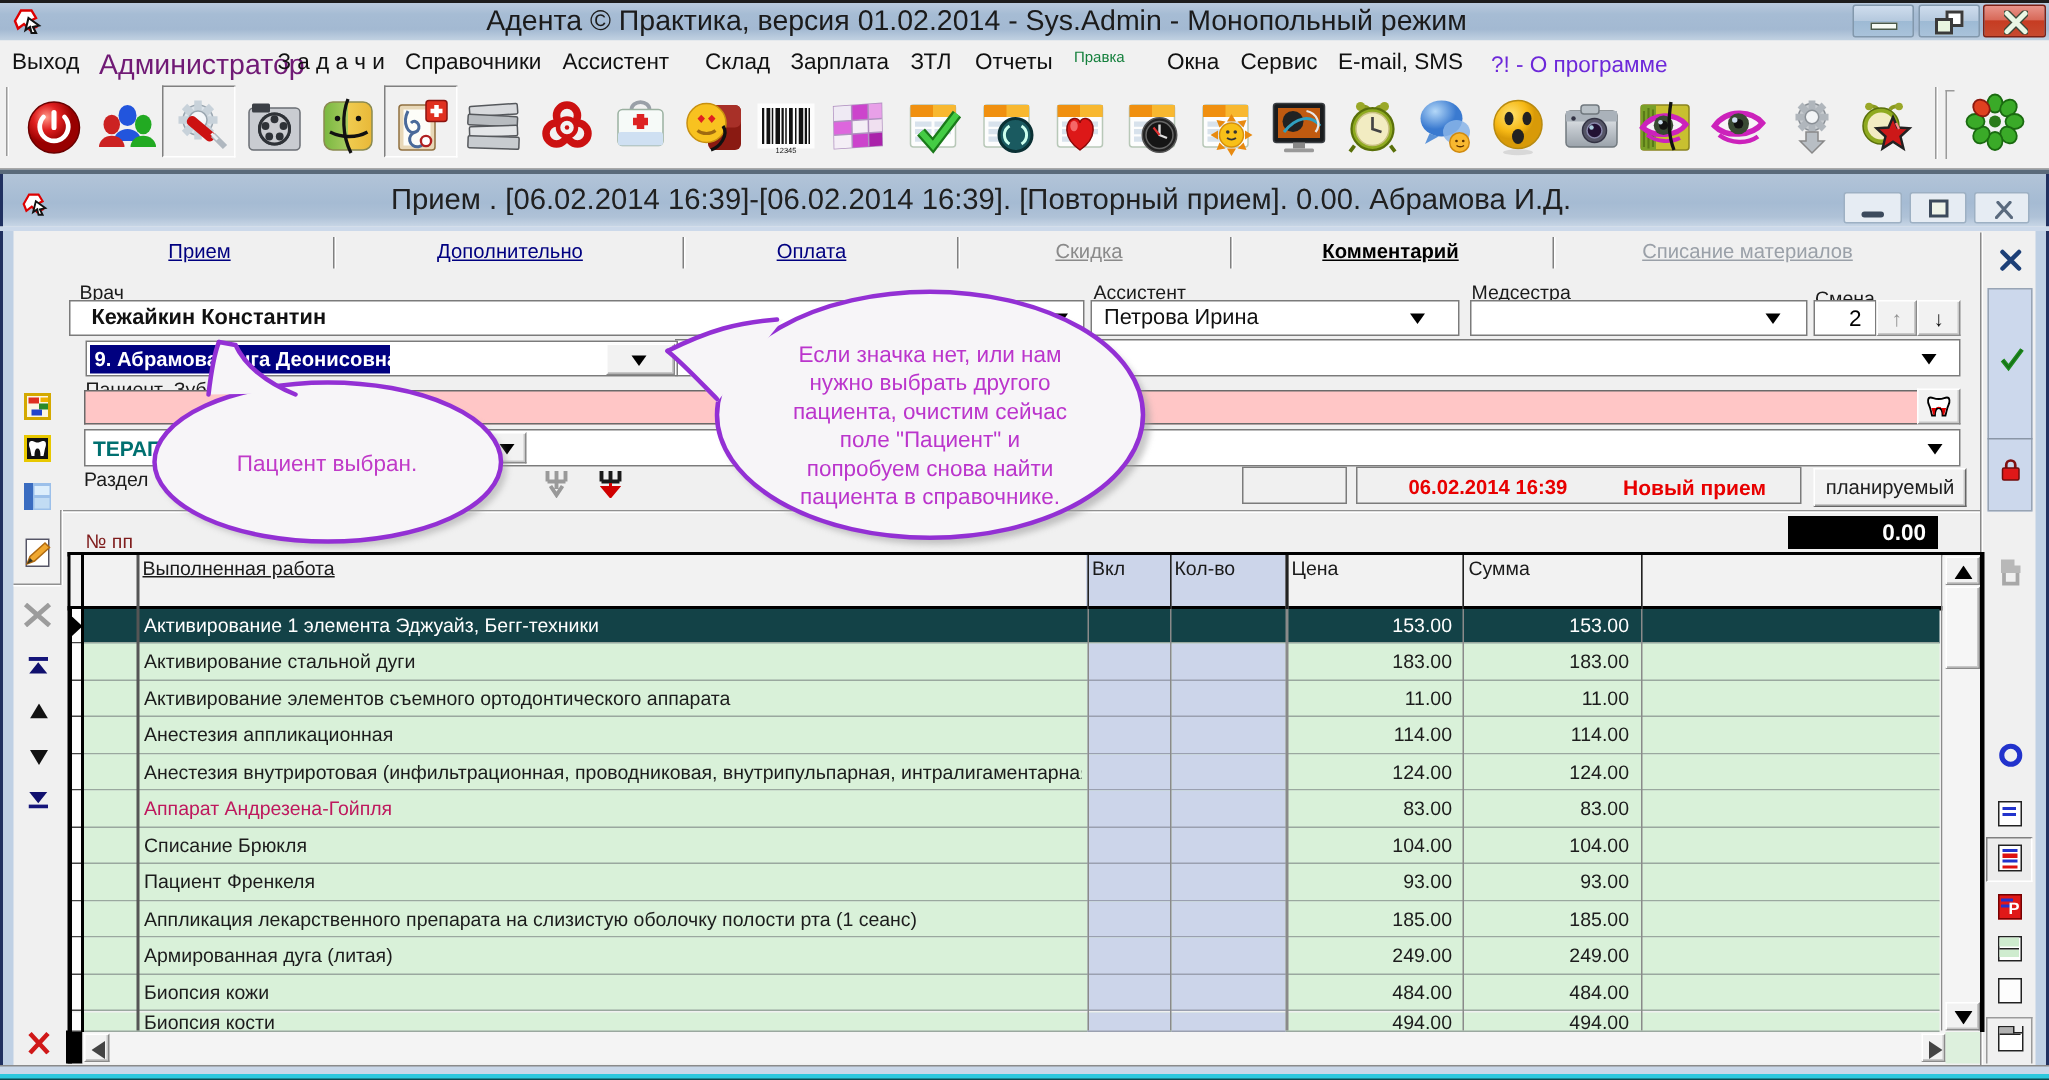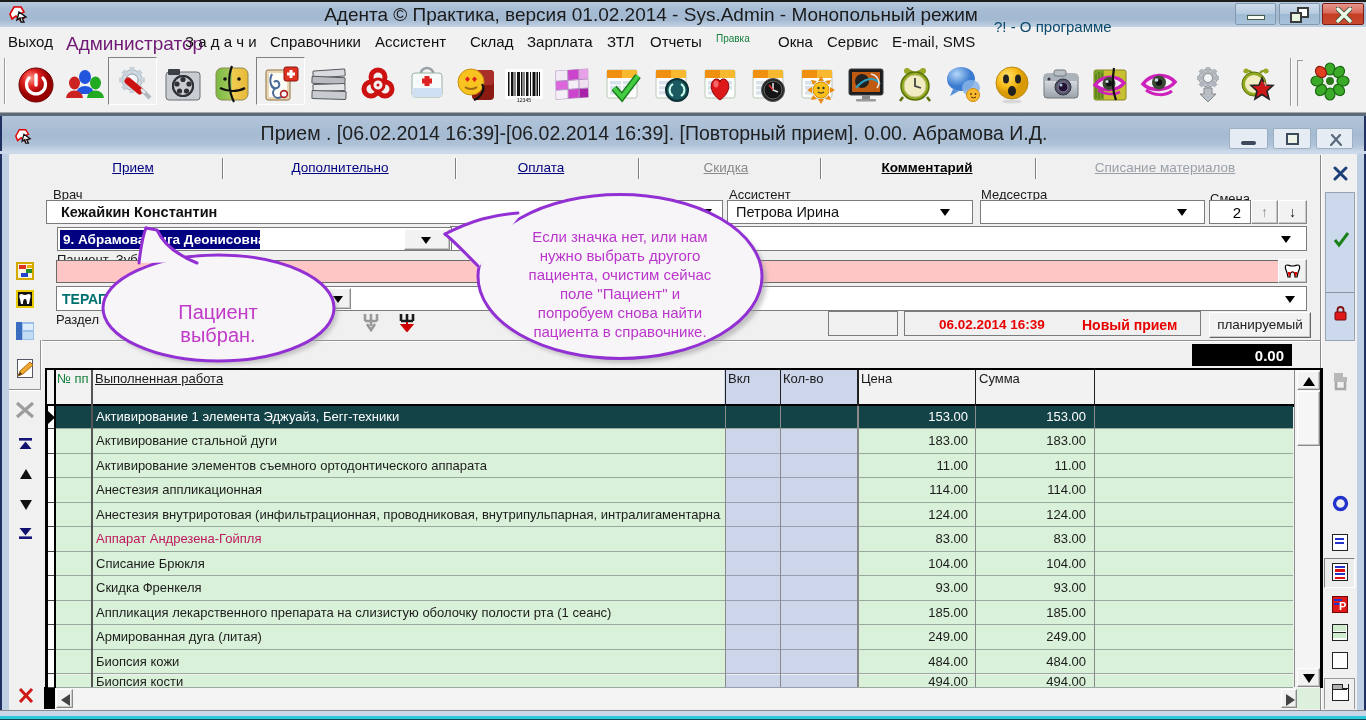--- a/index.html
+++ b/index.html
@@ -40,21 +40,21 @@
 <div class="a" style="left:270px;top:33px;font-size:15px;color:#111">Справочники</div>
 <div class="a" style="left:375px;top:33px;font-size:15px;color:#111">Ассистент</div>
 <div class="a" style="left:470px;top:33px;font-size:15px;color:#111">Склад</div>
 <div class="a" style="left:527px;top:33px;font-size:15px;color:#111">Зарплата</div>
 <div class="a" style="left:607px;top:33px;font-size:15px;color:#111">ЗТЛ</div>
 <div class="a" style="left:650px;top:33px;font-size:15px;color:#111">Отчеты</div>
 <div class="a" style="left:716px;top:33px;font-size:10px;color:#15803d">Правка</div>
 <div class="a" style="left:778px;top:33px;font-size:15px;color:#111">Окна</div>
 <div class="a" style="left:827px;top:33px;font-size:15px;color:#111">Сервис</div>
 <div class="a" style="left:892px;top:33px;font-size:15px;color:#111">E-mail, SMS</div>
-<div class="a" style="left:994px;top:18px;font-size:15px;color:#0c4a6e">?! - О программе</div>
+<div class="a" style="left:994px;top:35px;font-size:15px;color:#6d28d9">?! - О программе</div>
 <div class="a" style="left:0;top:55px;width:1366px;height:58px;background:#f1f1f1;border-bottom:1px solid #a8a8a8"></div>
 <div class="a" style="left:4px;top:58px;width:2px;height:46px;border-left:1px solid #9a9a9a;border-right:1px solid #fff"></div>
 <div class="a sunk" style="left:108px;top:57px;width:49px;height:48px"></div>
 <div class="a sunk" style="left:256px;top:57px;width:49px;height:48px"></div>
 <div class="a" style="left:1290px;top:58px;width:2px;height:48px;border-left:1px solid #9a9a9a;border-right:1px solid #fff"></div>
 <div class="a" style="left:1297px;top:60px;width:6px;height:46px;border-left:1px solid #9a9a9a;border-top:1px solid #9a9a9a"></div>
 <svg class="a" width="40" height="40" viewBox="0 0 40 40" style="left:16px;top:64px">
     <defs>
       <radialGradient id="pw" cx="0.35" cy="0.3">
         <stop offset="0" stop-color="#ff9a8a"></stop>
@@ -532,21 +532,21 @@
     <path d="M2 1 L14 14 M14 1 L2 14" stroke="#d01818" stroke-width="3"></path>
   </svg>
 
 <div class="a" style="left:45px;top:368px;width:1277px;height:2.5px;background:#000"></div>
 <div class="a" style="left:45px;top:368px;width:2.5px;height:341px;background:#000"></div>
 <div class="a" style="left:1320px;top:368px;width:2.5px;height:320px;background:#000"></div>
 <div class="a" style="left:44px;top:687px;width:11px;height:22px;background:#000"></div>
 <div class="a" style="left:47px;top:370px;width:1273px;height:34px;background:#f2f2f2"></div>
 <div class="a" style="left:724px;top:370px;width:133px;height:34px;background:#ccd5ea"></div>
 <div class="a" style="left:45px;top:404px;width:1277px;height:2.5px;background:#000"></div>
-<div class="a" style="left:57px;top:371px;font-size:13px;color:#15803d;">№ пп</div>
+<div class="a" style="left:57px;top:353px;font-size:13px;color:#7f1d1d;">№ пп</div>
 <div class="a" style="left:95px;top:371px;font-size:13px;color:#1a1a1a;text-decoration:underline">Выполненная работа</div>
 <div class="a" style="left:728px;top:371px;font-size:13px;color:#1a1a1a">Вкл</div>
 <div class="a" style="left:783px;top:371px;font-size:13px;color:#1a1a1a">Кол-во</div>
 <div class="a" style="left:861px;top:371px;font-size:13px;color:#1a1a1a">Цена</div>
 <div class="a" style="left:979px;top:371px;font-size:13px;color:#1a1a1a">Сумма</div>
 <div class="a" style="left:47.5px;top:406.3px;width:6.5px;height:22.7px;background:#fdfdfd;border-bottom:1px solid #444"></div>
 <div class="a" style="left:54px;top:406.3px;width:1239px;height:22.7px;background:#134247;border-bottom:1px solid #9aa89f"></div>
 <div class="a" style="left:96px;top:406.3px;width:625px;height:22.7px;font-size:13px;color:#fff;line-height:22.7px;white-space:nowrap;overflow:hidden">Активирование 1 элемента Эджуайз, Бегг-техники</div>
 <div class="a" style="left:860px;top:406.3px;width:108px;height:22.7px;font-size:13px;color:#fff;line-height:22.7px;text-align:right">153.00</div>
 <div class="a" style="left:978px;top:406.3px;width:108px;height:22.7px;font-size:13px;color:#fff;line-height:22.7px;text-align:right">153.00</div>
@@ -589,21 +589,21 @@
 <div class="a" style="left:54px;top:551.7px;width:1239px;height:24.6px;background:#d9f1d9;border-bottom:1px solid #9aa89f"></div>
 <div class="a" style="left:724.5px;top:551.7px;width:55px;height:24.6px;background:#ccd5ea;border-bottom:1px solid #9aa0b0"></div>
 <div class="a" style="left:780.5px;top:551.7px;width:76px;height:24.6px;background:#ccd5ea;border-bottom:1px solid #9aa0b0"></div>
 <div class="a" style="left:96px;top:551.7px;width:625px;height:24.6px;font-size:13px;color:#1c1c1c;line-height:24.6px;white-space:nowrap;overflow:hidden">Списание Брюкля</div>
 <div class="a" style="left:860px;top:551.7px;width:108px;height:24.6px;font-size:13px;color:#1c1c1c;line-height:24.6px;text-align:right">104.00</div>
 <div class="a" style="left:978px;top:551.7px;width:108px;height:24.6px;font-size:13px;color:#1c1c1c;line-height:24.6px;text-align:right">104.00</div>
 <div class="a" style="left:47.5px;top:576.3px;width:6.5px;height:24.5px;background:#fdfdfd;border-bottom:1px solid #444"></div>
 <div class="a" style="left:54px;top:576.3px;width:1239px;height:24.5px;background:#d9f1d9;border-bottom:1px solid #9aa89f"></div>
 <div class="a" style="left:724.5px;top:576.3px;width:55px;height:24.5px;background:#ccd5ea;border-bottom:1px solid #9aa0b0"></div>
 <div class="a" style="left:780.5px;top:576.3px;width:76px;height:24.5px;background:#ccd5ea;border-bottom:1px solid #9aa0b0"></div>
-<div class="a" style="left:96px;top:576.3px;width:625px;height:24.5px;font-size:13px;color:#1c1c1c;line-height:24.5px;white-space:nowrap;overflow:hidden">Скидка Френкеля</div>
+<div class="a" style="left:96px;top:576.3px;width:625px;height:24.5px;font-size:13px;color:#1c1c1c;line-height:24.5px;white-space:nowrap;overflow:hidden">Пациент Френкеля</div>
 <div class="a" style="left:860px;top:576.3px;width:108px;height:24.5px;font-size:13px;color:#1c1c1c;line-height:24.5px;text-align:right">93.00</div>
 <div class="a" style="left:978px;top:576.3px;width:108px;height:24.5px;font-size:13px;color:#1c1c1c;line-height:24.5px;text-align:right">93.00</div>
 <div class="a" style="left:47.5px;top:600.8px;width:6.5px;height:24.6px;background:#fdfdfd;border-bottom:1px solid #444"></div>
 <div class="a" style="left:54px;top:600.8px;width:1239px;height:24.6px;background:#d9f1d9;border-bottom:1px solid #9aa89f"></div>
 <div class="a" style="left:724.5px;top:600.8px;width:55px;height:24.6px;background:#ccd5ea;border-bottom:1px solid #9aa0b0"></div>
 <div class="a" style="left:780.5px;top:600.8px;width:76px;height:24.6px;background:#ccd5ea;border-bottom:1px solid #9aa0b0"></div>
 <div class="a" style="left:96px;top:600.8px;width:625px;height:24.6px;font-size:13px;color:#1c1c1c;line-height:24.6px;white-space:nowrap;overflow:hidden">Аппликация лекарственного препарата на слизистую оболочку полости рта (1 сеанс)</div>
 <div class="a" style="left:860px;top:600.8px;width:108px;height:24.6px;font-size:13px;color:#1c1c1c;line-height:24.6px;text-align:right">185.00</div>
 <div class="a" style="left:978px;top:600.8px;width:108px;height:24.6px;font-size:13px;color:#1c1c1c;line-height:24.6px;text-align:right">185.00</div>
 <div class="a" style="left:47.5px;top:625.4px;width:6.5px;height:24.5px;background:#fdfdfd;border-bottom:1px solid #444"></div>
@@ -724,14 +724,14 @@
  <ellipse cx="620" cy="276.5" rx="142" ry="82" fill="#f7f5f8" stroke="#9330d4" stroke-width="3"></ellipse>
  <path d="M445 234 C473 220 492 215 522 213 L478 268 C466 256 454 244 445 234 Z" fill="#f7f5f8"></path>
  <path d="M445 234 C473 220 492 215 518 213" fill="none" stroke="#9330d4" stroke-width="3" stroke-linecap="round"></path>
  <path d="M445 234 C456 243 467 255 478 266" fill="none" stroke="#9330d4" stroke-width="3" stroke-linecap="round"></path>
  <ellipse cx="222" cy="312" rx="116" ry="53" fill="#9a9a9a" opacity="0.5" filter="url(#bl)"></ellipse>
  <ellipse cx="218.5" cy="308" rx="115.5" ry="53" fill="#f7f5f8" stroke="#9330d4" stroke-width="3"></ellipse>
  <path d="M139 263 C141 246 143 235 146 228 L157 230 C163 243 176 254 195 262 Z" fill="#f7f5f8"></path>
  <path d="M139 263 C141 246 143 235 146 228" fill="none" stroke="#9330d4" stroke-width="3" stroke-linecap="round"></path>
  <path d="M146 228 L157 230 C163 243 177 255 197 263" fill="none" stroke="#9330d4" stroke-width="3" stroke-linecap="round"></path>
 </svg>
-<div class="a" style="left:148px;top:301px;width:140px;text-align:center;font-size:20px;color:#c03ac8">Пациент выбран.</div>
+<div class="a" style="left:148px;top:301px;width:140px;text-align:center;font-size:15px;color:#c03ac8">Пациент выбран.</div>
 <div class="a" style="left:505px;top:227px;width:230px;text-align:center;font-size:15px;line-height:19px;color:#bb35cc">Если значка нет, или нам<br>нужно выбрать другого<br>пациента, очистим сейчас<br>поле "Пациент" и<br>попробуем снова найти<br>пациента в справочнике.</div>
 
 </body></html>

